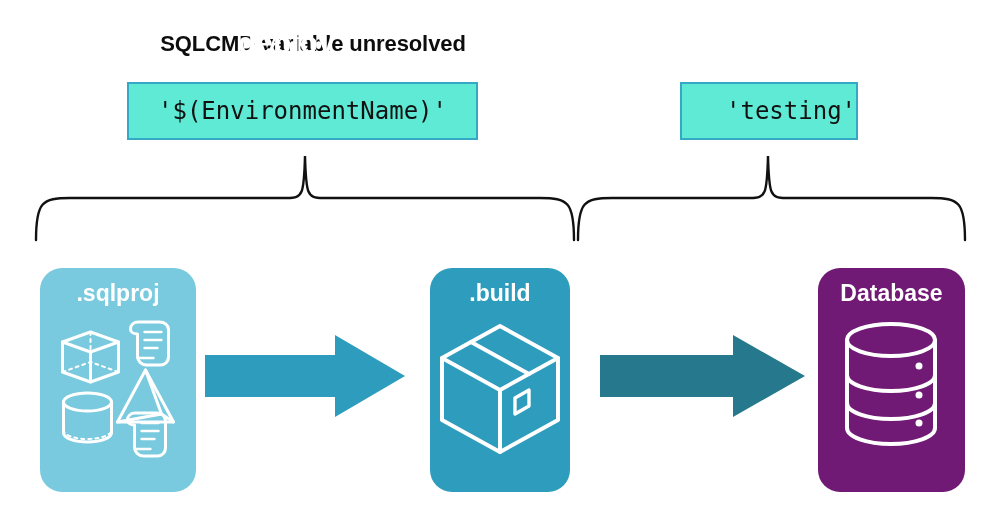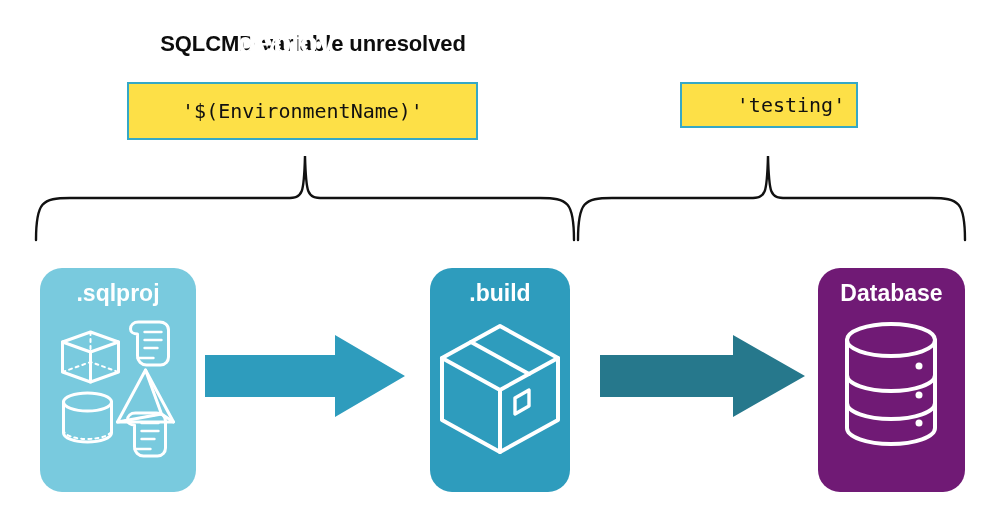--- a/index.html
+++ b/index.html
@@ -23,32 +23,32 @@
     white-space:nowrap;
     transform:translateX(-50%);
   }
   #heading-left{left:305px;top:31px;margin-left:8px;}
   #heading-right{left:768px;top:31px;}
 
   
   .codebox{
     position:absolute;
     border:2px solid #35A8C6;
-    background:#fde047;
+    background:#5eead4;
     box-sizing:border-box;
     display:flex;
     align-items:center;
     justify-content:center;
     font-family:"DejaVu Sans Mono", monospace;
-    font-size:20px;
+    font-size:24px;
     color:#111111;
     white-space:nowrap;
   }
   #codebox-left{left:127px;top:82px;width:351px;height:58px;}
-  #codebox-right{left:680px;top:82px;width:178px;height:46px;padding-left:44px;}
+  #codebox-right{left:680px;top:82px;width:178px;height:58px;padding-left:44px;}
 
   
   #braces{position:absolute;left:0;top:140px;width:1000px;height:110px;}
 
   
   .stagebox{
     position:absolute;
     top:268px;
     height:224px;
     border-radius:22px;

